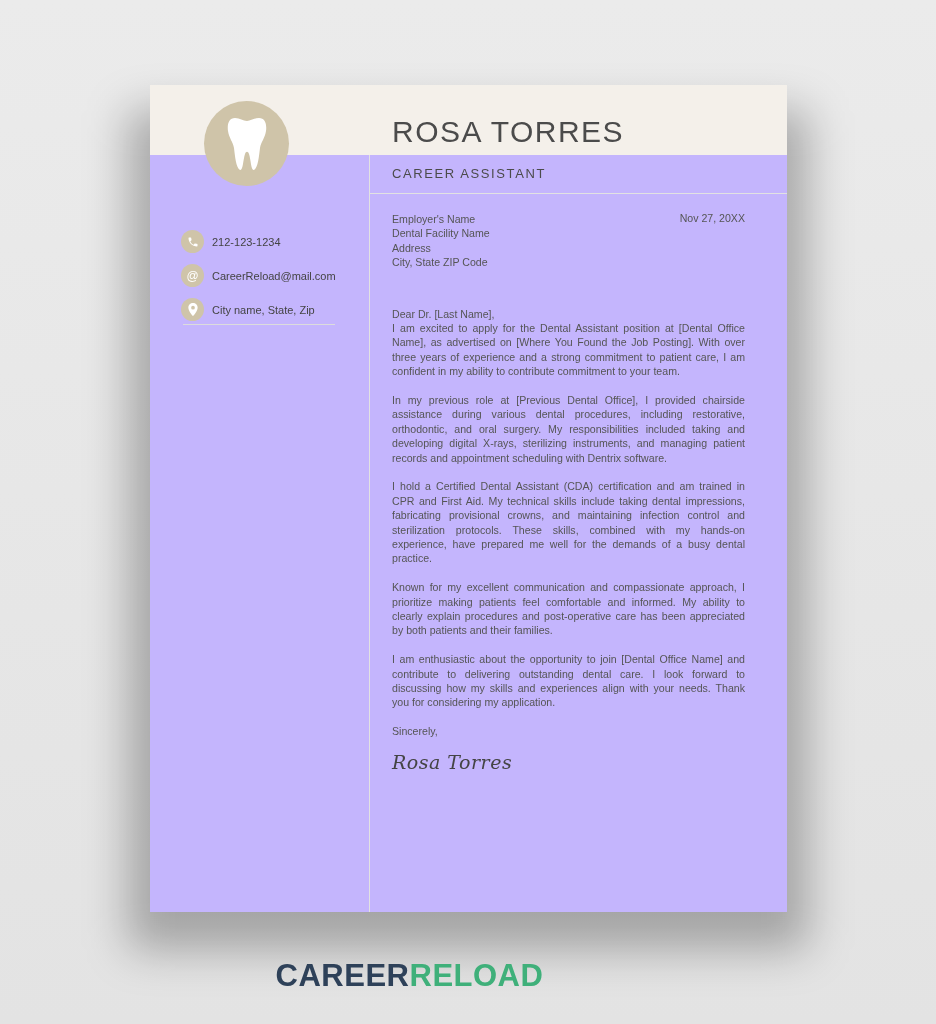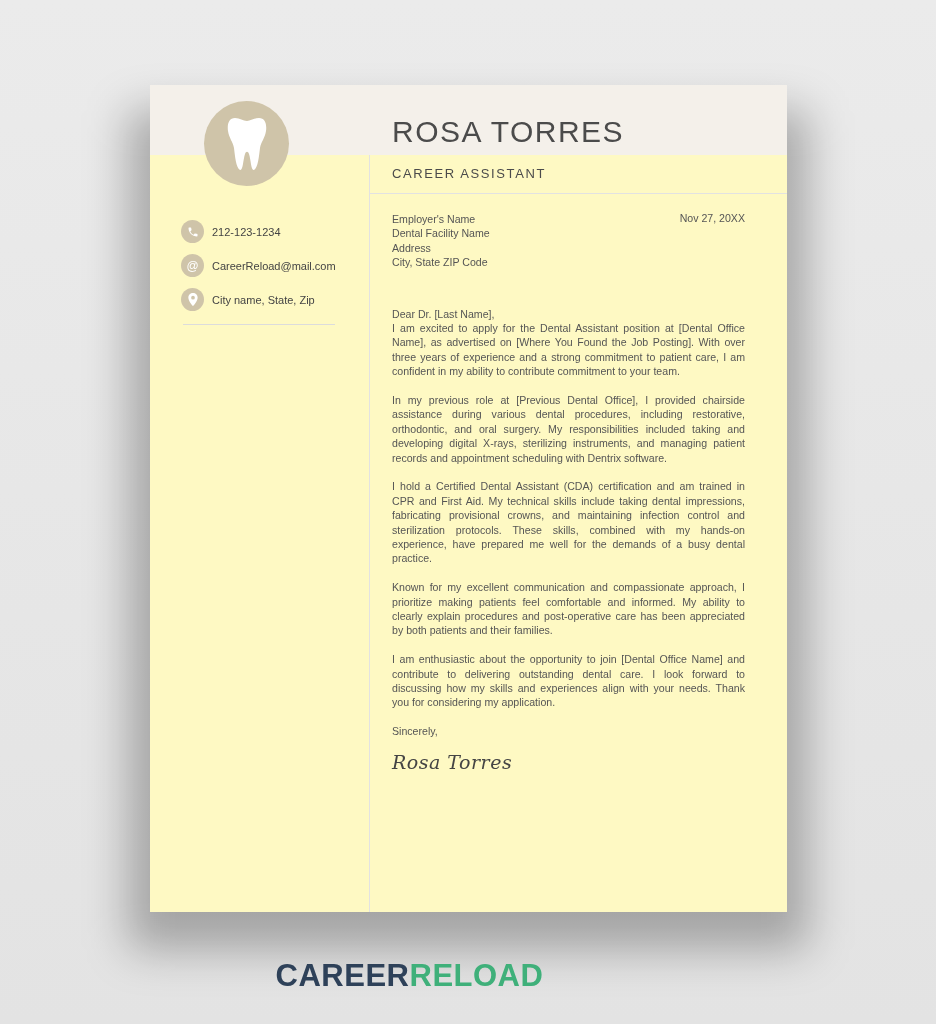--- a/index.html
+++ b/index.html
@@ -7,21 +7,21 @@
       width: 936px; height: 1024px; position: relative; overflow: hidden;
       background: linear-gradient(180deg, #ebebeb 0%, #e6e6e6 60%, #e3e3e3 100%);
       font-family: "Liberation Sans", sans-serif;
     }
     .shadow {
       position: absolute; left: 128px; top: 110px; width: 680px; height: 840px;
       background: rgba(0,0,0,0.28); filter: blur(22px); border-radius: 8px;
     }
     .page {
       position: absolute; left: 150px; top: 85px; width: 637px; height: 827px;
-      background: #fef9c3; overflow: hidden;
+      background: #c4b5fd; overflow: hidden;
     }
     .header-band {
       position: absolute; left: 0; top: 0; width: 637px; height: 70px;
       background: #f4f0ea;
     }
     .vdivider {
       position: absolute; left: 219px; top: 70px; width: 1px; height: 757px;
       background: #e2e2e2;
     }
     .hdivider {
@@ -34,21 +34,21 @@
       display: flex; align-items: center; justify-content: center;
     }
     .name {
       position: absolute; left: 242px; top: 30px; font-size: 30px; letter-spacing: 1.5px;
       color: #4b4b4b; font-weight: normal;
     }
     .title {
       position: absolute; left: 242px; top: 81px; font-size: 13px; letter-spacing: 1.6px;
       color: #4b4b4b;
     }
-    .contacts { position: absolute; left: 31px; top: 135px; width: 155px; }
+    .contacts { position: absolute; left: 31px; top: 145px; width: 155px; }
     .contact {
       display: flex; align-items: center; height: 23px; margin-bottom: 11px;
       font-size: 11px; color: #444;
     }
     .contact .ic {
       width: 23px; height: 23px; border-radius: 50%; background: #cfc4a9;
       display: flex; align-items: center; justify-content: center; margin-right: 8px;
       flex-shrink: 0; color: #fff; font-size: 12px;
     }
     .left-rule {

